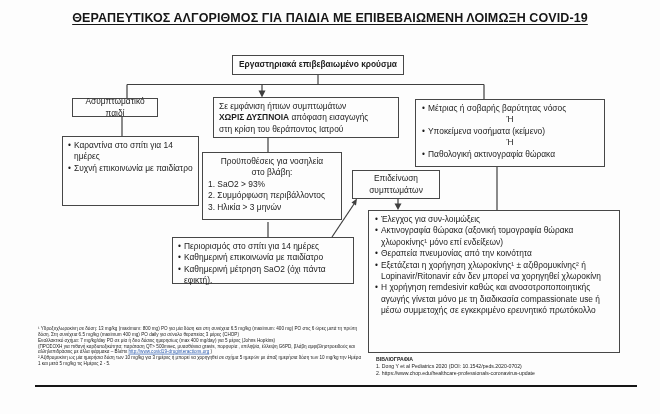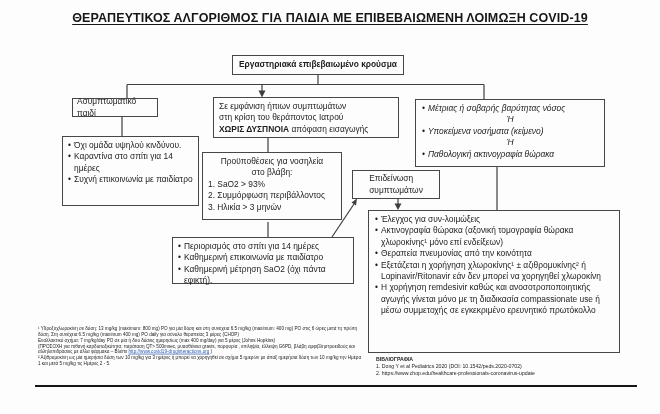--- a/index.html
+++ b/index.html
@@ -24,21 +24,21 @@
   .box{
     position:absolute;
     border:1px solid #474747;
     background:#fdfdfd;
     font-size:8.4px;
     line-height:11.4px;
     box-sizing:border-box;
     z-index:2;
     padding:2px 4px;
   }
-  .box.center{display:flex;align-items:center;justify-content:center;text-align:left;}
+  .box.center{display:flex;align-items:center;justify-content:center;text-align:center;}
   .bold{font-weight:bold;}
   .bullet{position:relative;padding-left:7px;}
   .bullet::before{content:"\2022";position:absolute;left:1px;top:0;}
   .or-line{text-align:center;}
   .heading-centered{text-align:center;}
   .hosp-heading{font-style:italic;text-decoration:underline;}
   .footnotes{
     position:absolute;left:38px;top:326px;width:460px;
     font-size:6.5px;line-height:1.17;
     transform:scale(0.71);transform-origin:top left;
@@ -88,42 +88,41 @@
 
   <div class="box center bold" style="left:232px;top:55px;width:172px;height:20px;">
     <span>Εργαστηριακά επιβεβαιωμένο κρούσμα</span>
   </div>
 
   <div class="box center" style="left:72px;top:98px;width:86px;height:19px;">
     <span>Ασυμπτωματικό παιδί</span>
   </div>
 
   <div class="box" style="left:62px;top:136px;width:137px;height:70px;padding:3px 4px;">
-    <div class="bullet">Όχι ομάδα υψηλού κινδύνου.</div>
     <div class="bullet">Καραντίνα στο σπίτι για 14 ημέρες</div>
     <div class="bullet">Συχνή επικοινωνία με παιδίατρο</div>
   </div>
 
   <div class="box" style="left:213px;top:97px;width:186px;height:41px;padding:3px 5px;">
     <div>Σε εμφάνιση ήπιων συμπτωμάτων</div>
-    <div>στη κρίση του θεράποντος Ιατρού</div>
     <div>
       <span class="bold">ΧΩΡΙΣ ΔΥΣΠΝΟΙΑ</span><span> απόφαση εισαγωγής</span>
     </div>
+    <div>στη κρίση του θεράποντος Ιατρού</div>
   </div>
 
   <div class="box" style="left:202px;top:152px;width:140px;height:68px;padding:3px 5px;">
     <div class="heading-centered">Προϋποθέσεις για νοσηλεία</div>
     <div class="heading-centered">στο βλάβη:</div>
     <div>1. SaO2 &gt; 93%</div>
     <div>2. Συμμόρφωση περιβάλλοντος</div>
     <div>3. Ηλικία &gt; 3 μηνών</div>
   </div>
 
-  <div class="box" style="left:415px;top:99px;width:190px;height:68px;padding:3px 5px;font-style:italic;">
+  <div class="box" style="left:415px;top:99px;width:190px;height:68px;padding:3px 5px;">
     <div class="bullet">Μέτριας ή σοβαρής  βαρύτητας νόσος</div>
     <div class="or-line">Ή</div>
     <div class="bullet">Υποκείμενα νοσήματα (κείμενο)</div>
     <div class="or-line">Ή</div>
     <div class="bullet">Παθολογική ακτινογραφία θώρακα</div>
   </div>
 
   <div class="box center" style="left:352px;top:170px;width:88px;height:29px;">
     <span>
       <span>Επιδείνωση</span><br>

